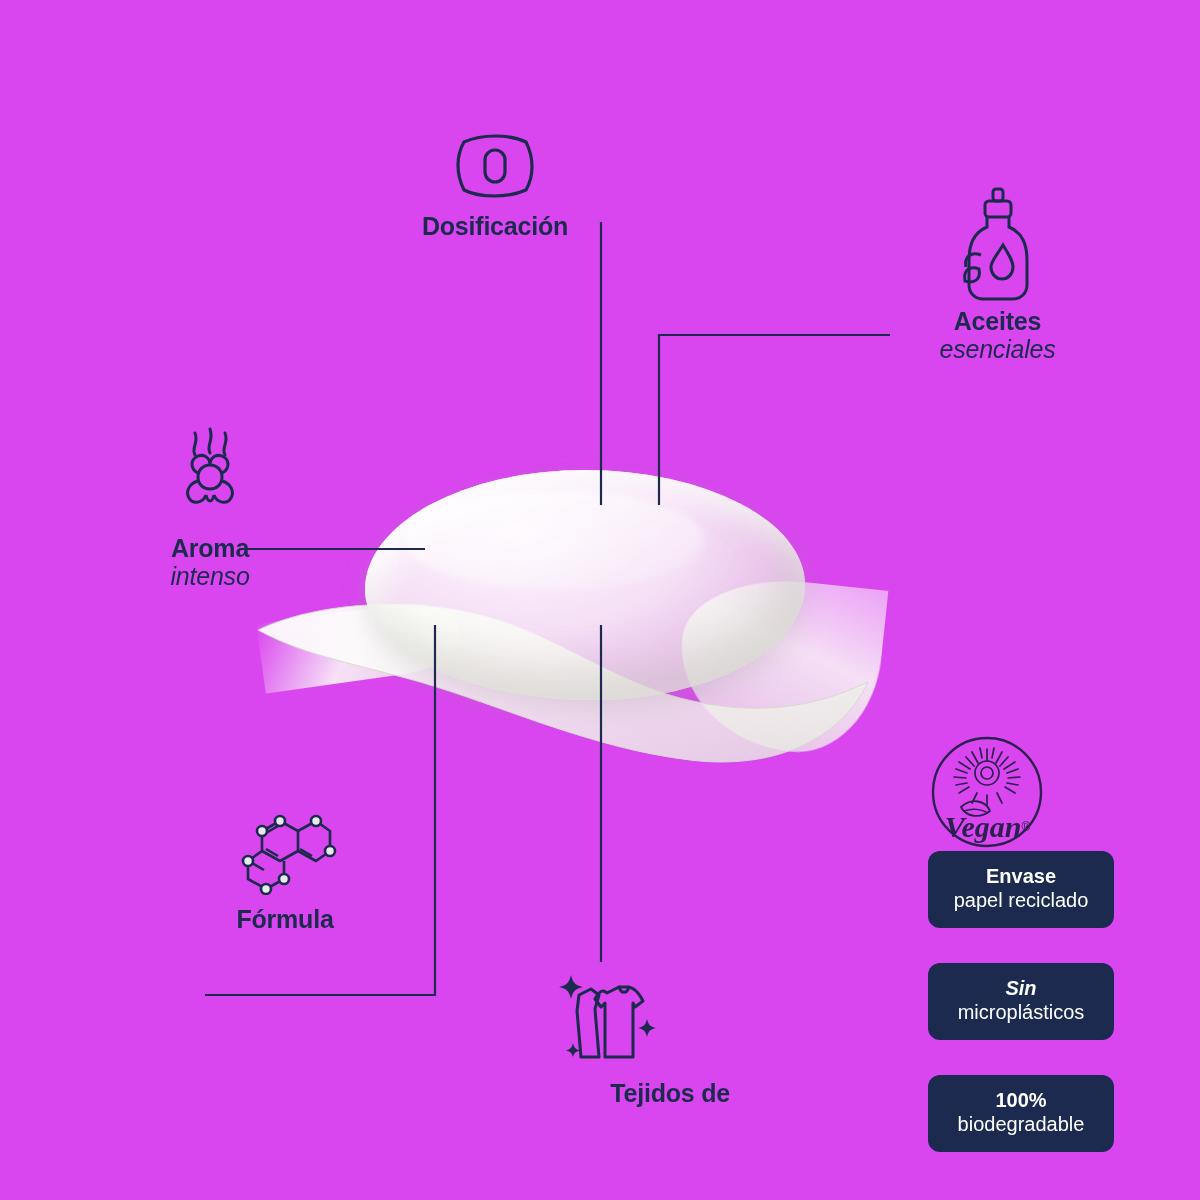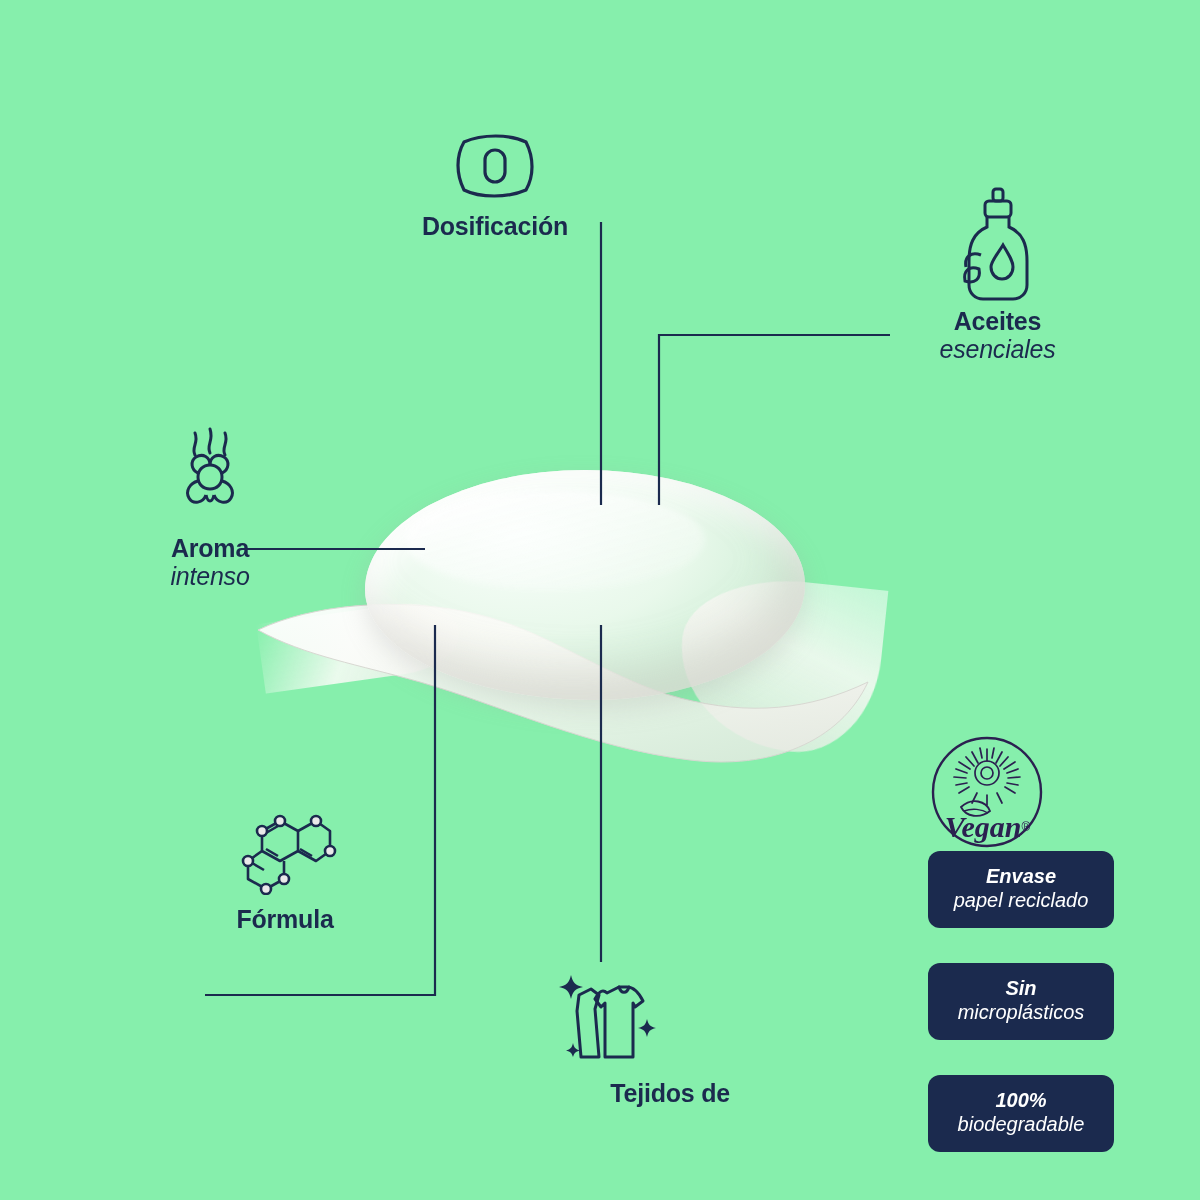--- a/index.html
+++ b/index.html
@@ -4,21 +4,21 @@
 <style>
   html, body {
     margin: 0;
     padding: 0;
     background: #ffffff;
   }
   #canvas {
     position: relative;
     width: 1200px;
     height: 1200px;
-    background: #86efac;
+    background: #d946ef;
     overflow: hidden;
     font-family: "Liberation Sans", sans-serif;
     color: #1b2a4e;
   }
 
   
   .product-wrap {
     position: absolute;
     left: 250px;
     top: 460px;
@@ -113,24 +113,22 @@
     color: #ffffff;
     border-radius: 12px;
     text-align: center;
     padding: 14px 8px 16px 8px;
     box-sizing: border-box;
   }
   .chip .c-title {
     font-weight: bold;
     font-size: 20px;
     line-height: 1.15;
-    font-style: italic;
   }
   .chip .c-sub {
-    font-style: italic;
     font-size: 20px;
     line-height: 1.2;
   }
   .chip .c-title.em { font-style: italic; }
 
   
   .vegan {
     position: absolute;
     left: 930px;
     top: 735px;

